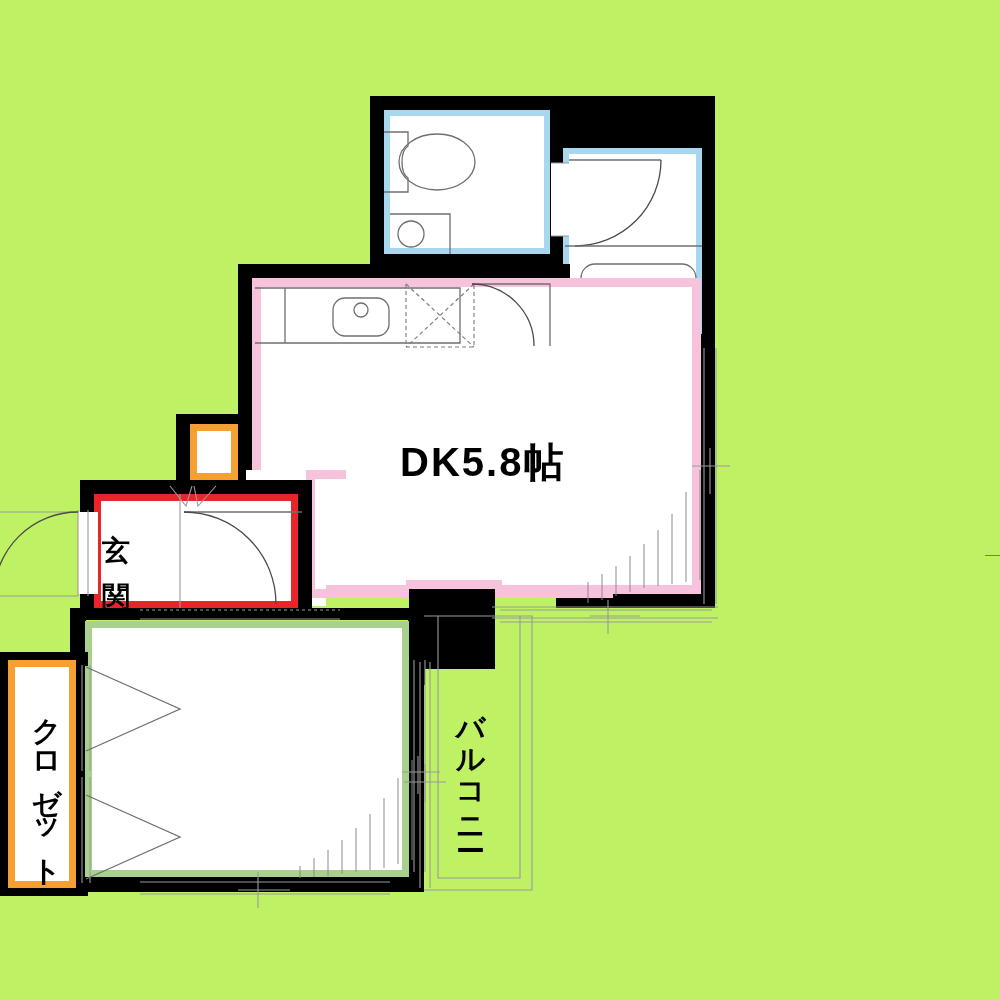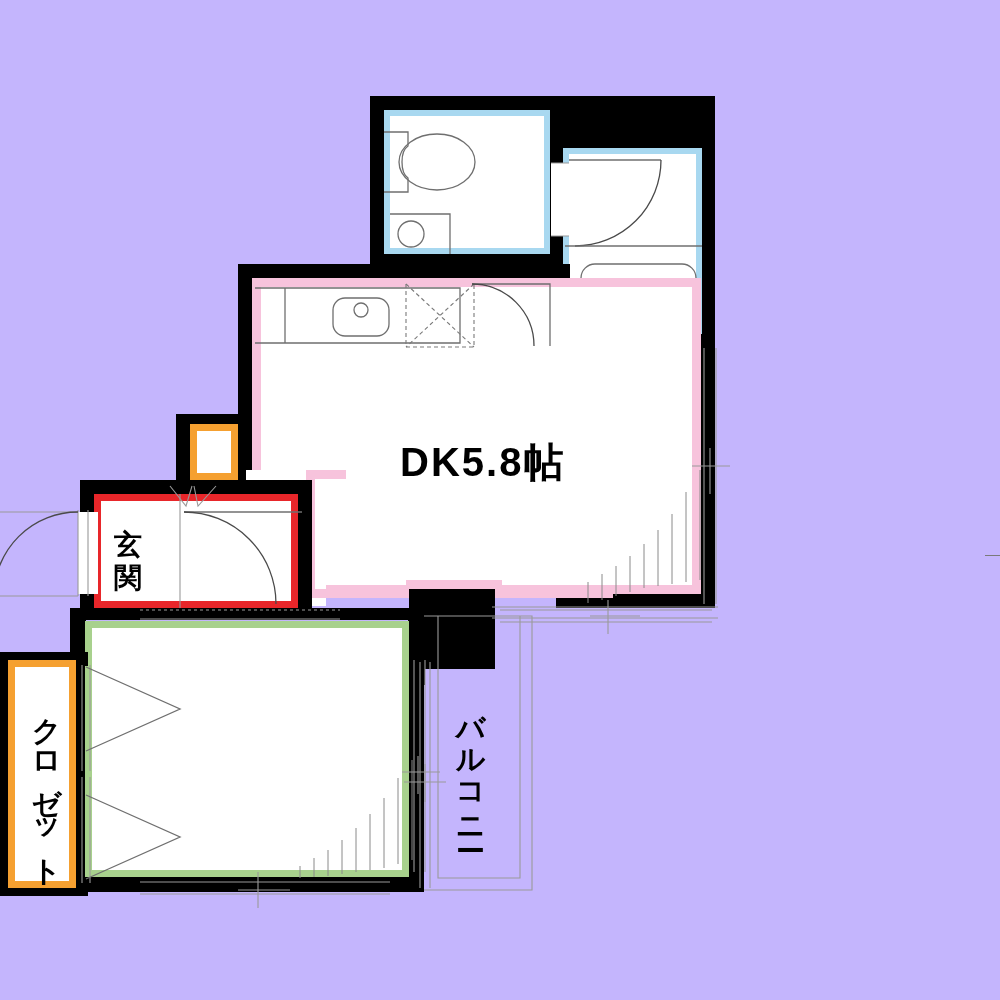--- a/index.html
+++ b/index.html
@@ -1,17 +1,17 @@
 <!DOCTYPE html>
 <html><head>
 <meta charset="utf-8">
 <style>
   html,body{margin:0;padding:0;background:#ffffff;}
   body{font-family:"Liberation Sans","DejaVu Sans",sans-serif;}
-  #plan{position:relative;width:1000px;height:1000px;background:#c4b5fd;overflow:hidden;}
+  #plan{position:relative;width:1000px;height:1000px;background:#bef264;overflow:hidden;}
   .blk{position:absolute;background:#000000;}
   .wht{position:absolute;background:#ffffff;}
   .room{position:absolute;background:#ffffff;box-sizing:border-box;}
   .thinl{position:absolute;border:0;border-top:1px solid #7a7a7a;}
   .label{position:absolute;color:#000;white-space:nowrap;font-weight:700;}
   .vlabel{position:absolute;color:#000;font-weight:700;writing-mode:vertical-rl;text-orientation:upright;letter-spacing:2px;}
   svg{position:absolute;overflow:visible;}
   .arc{fill:none;stroke:#4a4a4a;stroke-width:1.3;}
   .ln{stroke:#6f6f6f;stroke-width:1.3;fill:none;}
   .lnf{stroke:#9a9a9a;stroke-width:1.1;fill:none;}
@@ -124,21 +124,21 @@
     <path class="arc" d="M78,2 A84,84 0 0 0 -6,86"></path>
   </svg>
 
   <svg style="left:94px;top:494px;width:208px;height:118px;">
     <path class="lnf" d="M86,0 L86,114"></path>
     <path class="ln" d="M90,18 L208,18"></path>
     <path class="arc" d="M90,18 A92,92 0 0 1 182,110"></path>
     <path class="lnf" d="M76,-8 L92,12 L98,-8 M100,-8 L104,12 L122,-8"></path>
   </svg>
 
-  <div class="label" style="left:110px;top:528px;font-size:28px;line-height:33px;width:36px;white-space:normal;text-align:center;">玄関</div>
+  <div class="label" style="left:102px;top:528px;font-size:28px;line-height:46px;width:36px;white-space:normal;">玄関</div>
 
   <div class="blk" style="left:70px;top:616px;width:16px;height:276px;"></div>
   <div class="blk" style="left:70px;top:876px;width:354px;height:16px;"></div>
   <div class="blk" style="left:408px;top:616px;width:16px;height:276px;"></div>
   <div class="blk" style="left:70px;top:608px;width:354px;height:12px;"></div>
   <div class="room" style="left:85px;top:621px;width:324px;height:256px;border:7px solid #a8d18d;"></div>
 
   <svg style="left:270px;top:760px;width:150px;height:118px;">
     <path class="fx" d="M142,0 L142,100 M128,18 L128,104 M114,38 L114,108 M100,54 L100,110 M86,68 L86,112 M72,80 L72,114 M58,90 L58,116 M44,98 L44,117 M30,106 L30,118"></path>
   </svg>

